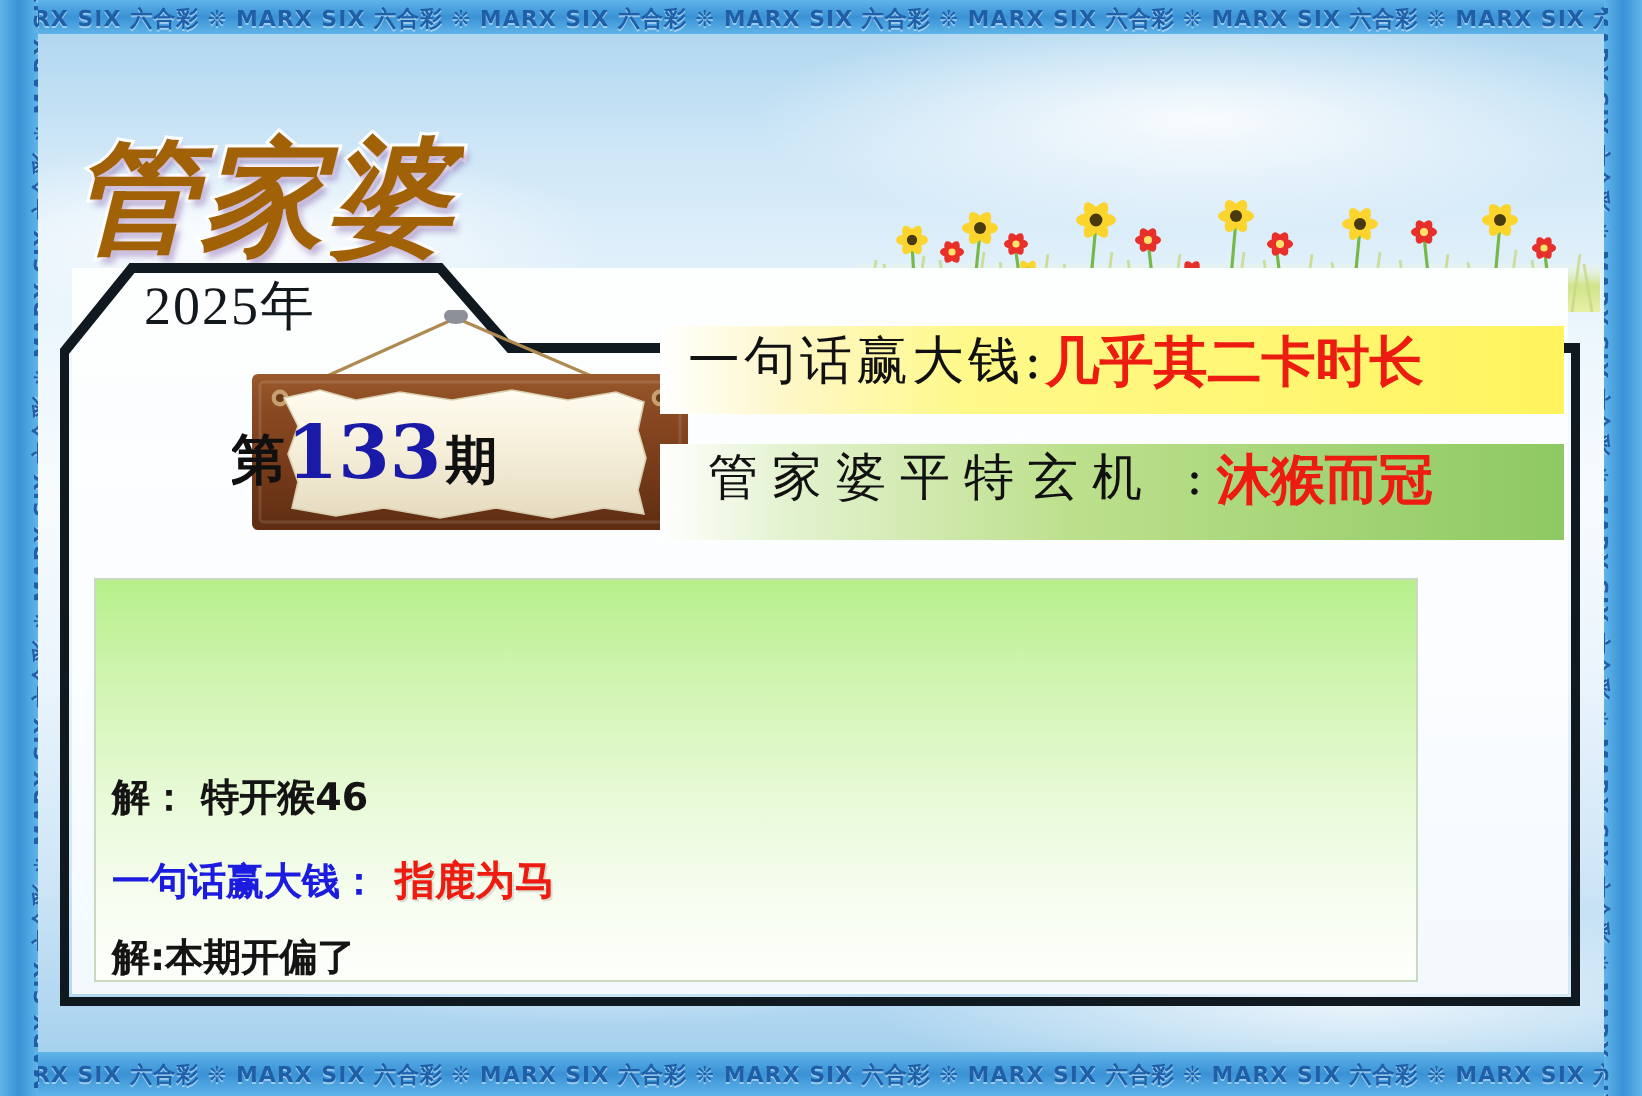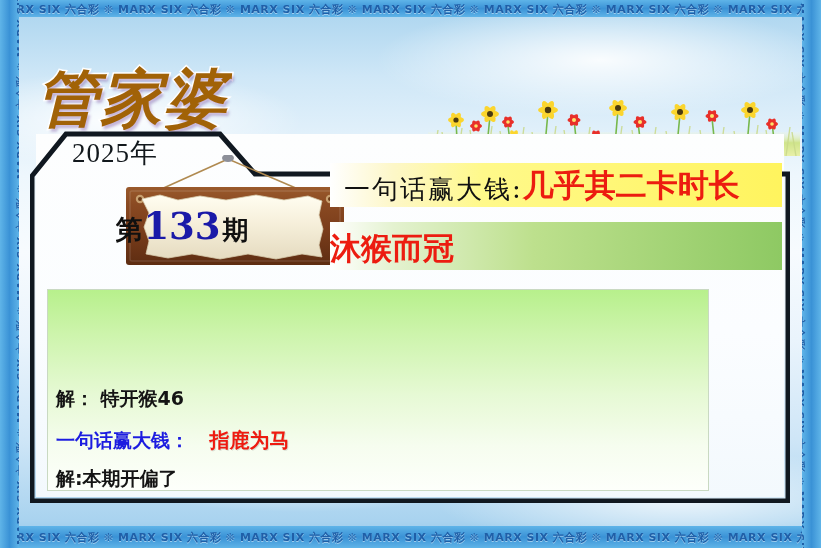--- a/index.html
+++ b/index.html
@@ -73,39 +73,39 @@
     position:absolute;left:72px;top:135px;z-index:20;
     font-family:Liberation Serif, serif;
     font-size:27px;color:#12181c;letter-spacing:1px;
   }
 
   
   .sign{position:absolute;left:116px;top:155px;width:240px;height:125px;z-index:22;}
 
   
   .banner{
-    position:absolute;z-index:22;display:flex;align-items:flex-end;
+    position:absolute;z-index:22;display:flex;align-items:flex-start;
     white-space:nowrap;overflow:hidden;
   }
   .ban-yellow{
     left:330px;top:163px;width:452px;height:44px;
     background:linear-gradient(90deg,#ffffff 0%,#fdf7c8 14%,#fff98a 34%,#fff45e 100%);
   }
   .ban-green{
     left:330px;top:222px;width:452px;height:48px;
     background:linear-gradient(90deg,#ffffff 0%,#e4f2d0 14%,#bde08d 45%,#8ec963 100%);
   }
   .ban-lbl{
     font-family:"DejaVu Serif","Liberation Serif",serif;
     font-size:26px;color:#111111;letter-spacing:2px;
   }
   .ban-lbl.wide{letter-spacing:7px;font-size:25px;}
   .ban-val{
     font-family:"DejaVu Sans","Liberation Sans",sans-serif;
-    font-size:31px;font-weight:bold;color:#ec1c10;letter-spacing:0px;
+    font-size:27px;font-weight:bold;color:#ec1c10;letter-spacing:0px;
   }
 
   
   .panel{
     position:absolute;left:47px;top:289px;width:660px;height:200px;z-index:22;
     background:linear-gradient(180deg,#b7f08c 0%,#cdf4ac 22%,#e6f9d4 52%,#f6fdef 78%,#fdfffb 100%);
     border:1px solid #c9d9c2;
   }
   .row{position:absolute;white-space:nowrap;}
   .r1{left:18px;top:10px;}
@@ -370,34 +370,35 @@
       </text>
     </svg>
   </div>
 
   <div class="banner ban-yellow">
     <span class="ban-lbl" style="margin-left:14px;">一句话赢大钱:</span>
     <span class="ban-val">几乎其二卡时长</span>
   </div>
 
   <div class="banner ban-green">
+    <span class="ban-lbl wide" style="margin-left:24px;">管家婆平特玄机 :</span>
     <span class="ban-val">沐猴而冠</span>
   </div>
 
   <div class="panel">
 
 
 
     <div class="row r3">
       <span class="k-black">解： 特开猴46</span>
     </div>
 
     <div class="row r4">
       <span class="k-blue">一句话赢大钱：</span>
-      <span class="v-red-b" style="margin-left:16px;text-align:center;">指鹿为马</span>
+      <span class="v-red-b" style="margin-left:4px;text-align:center;">指鹿为马</span>
     </div>
 
     <div class="row r5">
       <span class="k-black">解:本期开偏了</span>
     </div>
   </div>
 
   <div class="bd bd-top">
       <span class="bdtxt">MARX SIX 六合彩 ❊ MARX SIX 六合彩 ❊ MARX SIX 六合彩 ❊ MARX SIX 六合彩 ❊ MARX SIX 六合彩 ❊ MARX SIX 六合彩 ❊ MARX SIX 六合彩 ❊ MARX SIX 六合彩 ❊ MARX SIX 六合彩 ❊ MARX SIX 六合彩 ❊ MARX SIX 六合彩 ❊ MARX SIX 六合彩 ❊ MARX SIX 六合彩 ❊ MARX SIX 六合彩 ❊ MARX SIX 六合彩 ❊ MARX SIX 六合彩 ❊ </span>
     </div>

